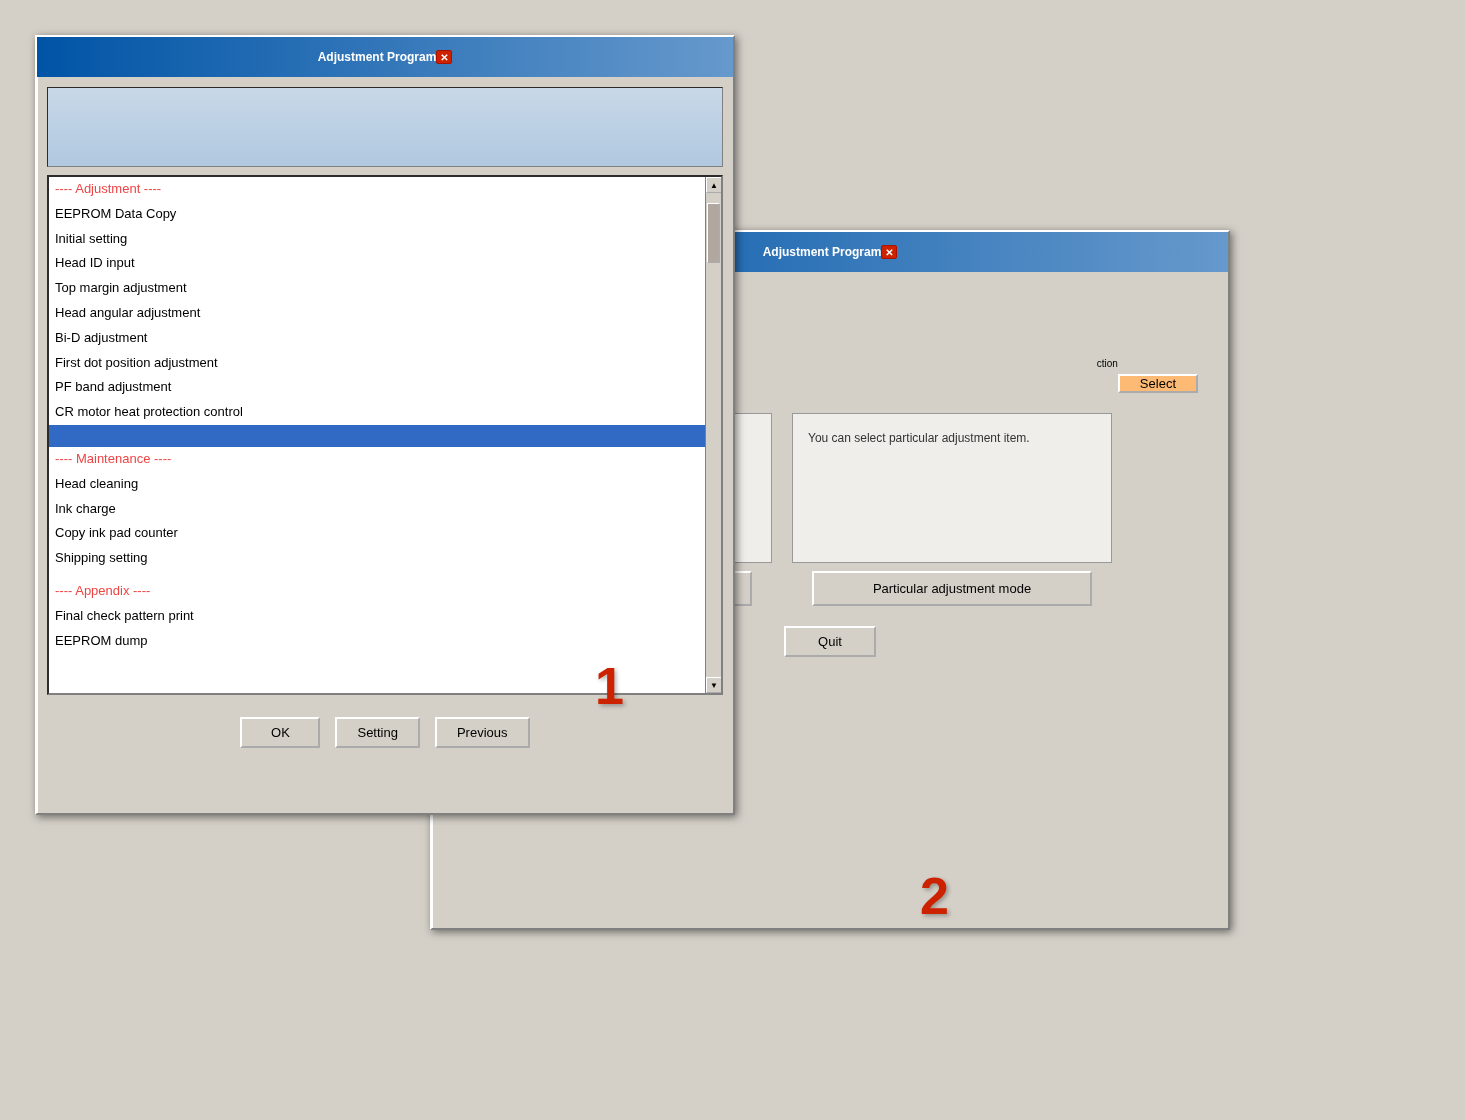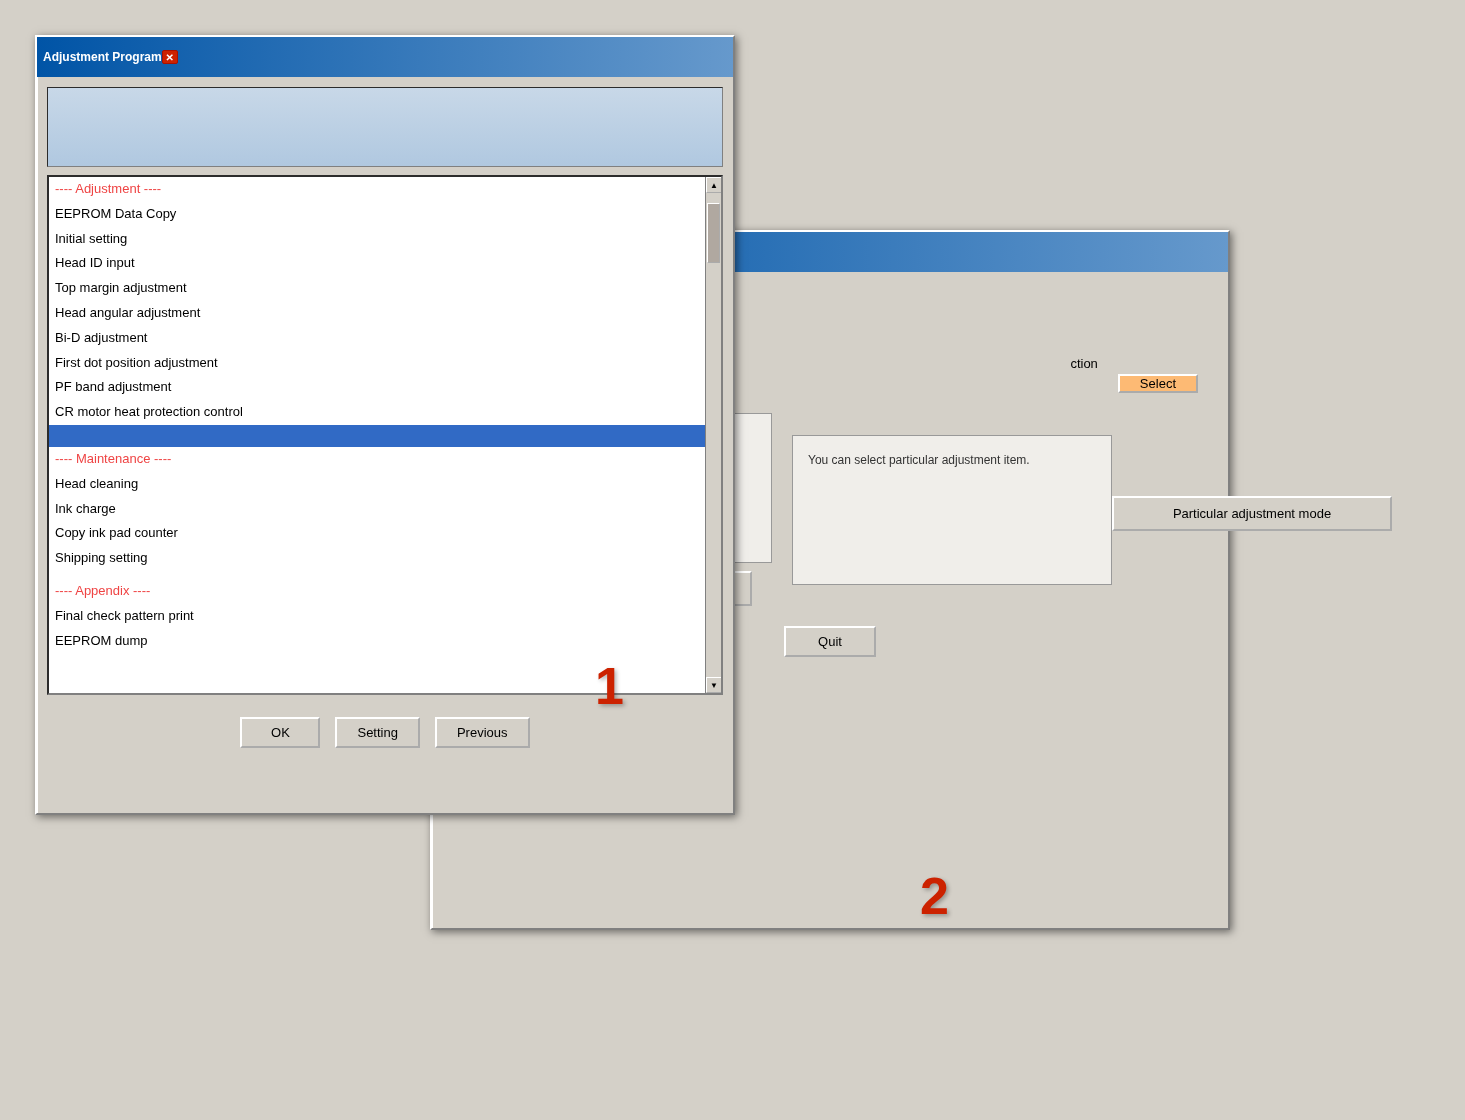--- a/index.html
+++ b/index.html
@@ -24,21 +24,21 @@
     }
 
     .title-bar {
       background: linear-gradient(to right, #0054a6, #6699cc);
       color: white;
       font-weight: bold;
       font-size: 12px;
       padding: 14px 6px;
       display: flex;
       align-items: center;
-      justify-content: flex-start;
+      justify-content: center;
       height: 40px;
       user-select: none;
     }
 
     .title-bar-title {
       color: white;
       font-size: 12px;
       font-weight: bold;
     }
 
@@ -275,22 +275,21 @@
 
     .select-row {
       display: flex;
       align-items: center;
       justify-content: flex-end;
       margin-bottom: 15px;
       padding-right: 10px;
     }
 
     .model-label {
-      font-size: 13px;
-      margin-right: 20px;
+      font-size: 10px;
     }
   </style>
 </head>
 <body>
 
 <div class="window bg-window">
   <div class="title-bar">
     <span class="title-bar-title">Adjustment Program</span>
     <div class="close-btn">✕</div>
   </div>
@@ -306,21 +305,21 @@
       <div style="display:flex; flex-direction:column; align-items:center;">
         <div class="mode-box">
           <span>nt modes
 for servicing
 rrect order to
 ct your
 arts. Multiple</span>
         </div>
         <button class="mode-btn">Sequential adjustment mode</button>
       </div>
-      <div style="display:flex; flex-direction:row; align-items:center;">
+      <div style="display:flex; flex-direction:column; align-items:center;">
         <div class="mode-box">
           <span>You can select particular adjustment item.</span>
         </div>
         <button class="mode-btn">Particular adjustment mode</button>
       </div>
     </div>
 
     <div class="bottom-row">
       <button class="quit-btn">Quit</button>
     </div>

